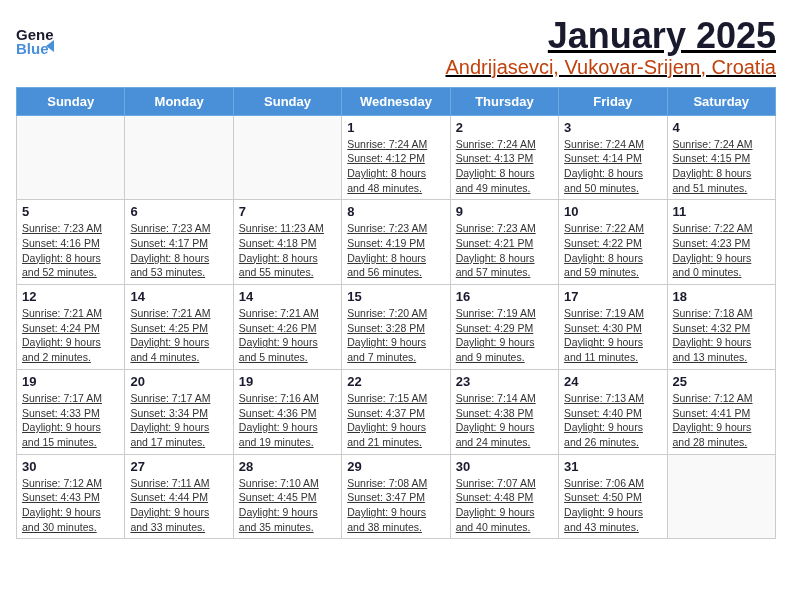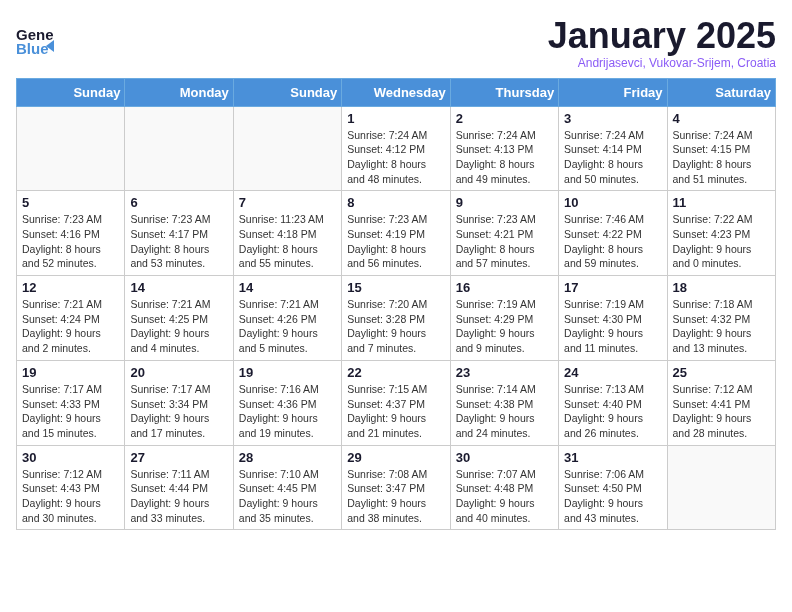--- a/index.html
+++ b/index.html
@@ -17,43 +17,44 @@
       margin-bottom: 8px;
     }
     .logo {
       display: flex;
       flex-direction: column;
       align-items: flex-start;
       margin-top: 4px;
     }
     .title-area {
       text-align: right;
+      text-decoration: underline;
     }
     .month-title {
       font-size: 36px;
       font-weight: bold;
       color: #1a1a2e;
       line-height: 1.1;
     }
     .location-title {
-      font-size: 12px;
-      color: #8b5cf6;
+      font-size: 20px;
+      color: #c2410c;
     }
     .calendar-table {
       width: 100%;
       border-collapse: collapse;
       table-layout: fixed;
     }
     .calendar-table th {
       background: #4a90d9;
       color: #fff;
       font-size: 13px;
       font-weight: bold;
       padding: 6px 4px;
-      text-align: right;
+      text-align: center;
       border: 1px solid #6aaae0;
     }
     .calendar-table td {
       border: 1px solid #ccc;
       vertical-align: top;
       padding: 4px 5px;
       min-height: 80px;
       font-size: 11px;
       color: #333;
       background: #fff;
@@ -64,20 +65,21 @@
     .day-number {
       font-size: 13px;
       font-weight: bold;
       color: #1a1a2e;
       margin-bottom: 2px;
     }
     .cell-text {
       font-size: 10.5px;
       line-height: 1.4;
       color: #333;
+      text-decoration: underline;
     }
     .logo-wrapper {
       display: flex;
       align-items: center;
       gap: 4px;
     }
     .logo-icon {
       display: flex;
       flex-direction: column;
       align-items: center;
@@ -187,21 +189,21 @@
           </td>
           <td>
             <div class="day-number">9</div>
             <div class="cell-text">Sunrise: 7:23 AM
 Sunset: 4:21 PM
 Daylight: 8 hours
 and 57 minutes.</div>
           </td>
           <td>
             <div class="day-number">10</div>
-            <div class="cell-text">Sunrise: 7:46 AM
+            <div class="cell-text">Sunrise: 7:22 AM
 Sunset: 4:22 PM
 Daylight: 8 hours
 and 59 minutes.</div>
           </td>
           <td>
             <div class="day-number">11</div>
             <div class="cell-text">Sunrise: 7:22 AM
 Sunset: 4:23 PM
 Daylight: 9 hours
 and 0 minutes.</div>

